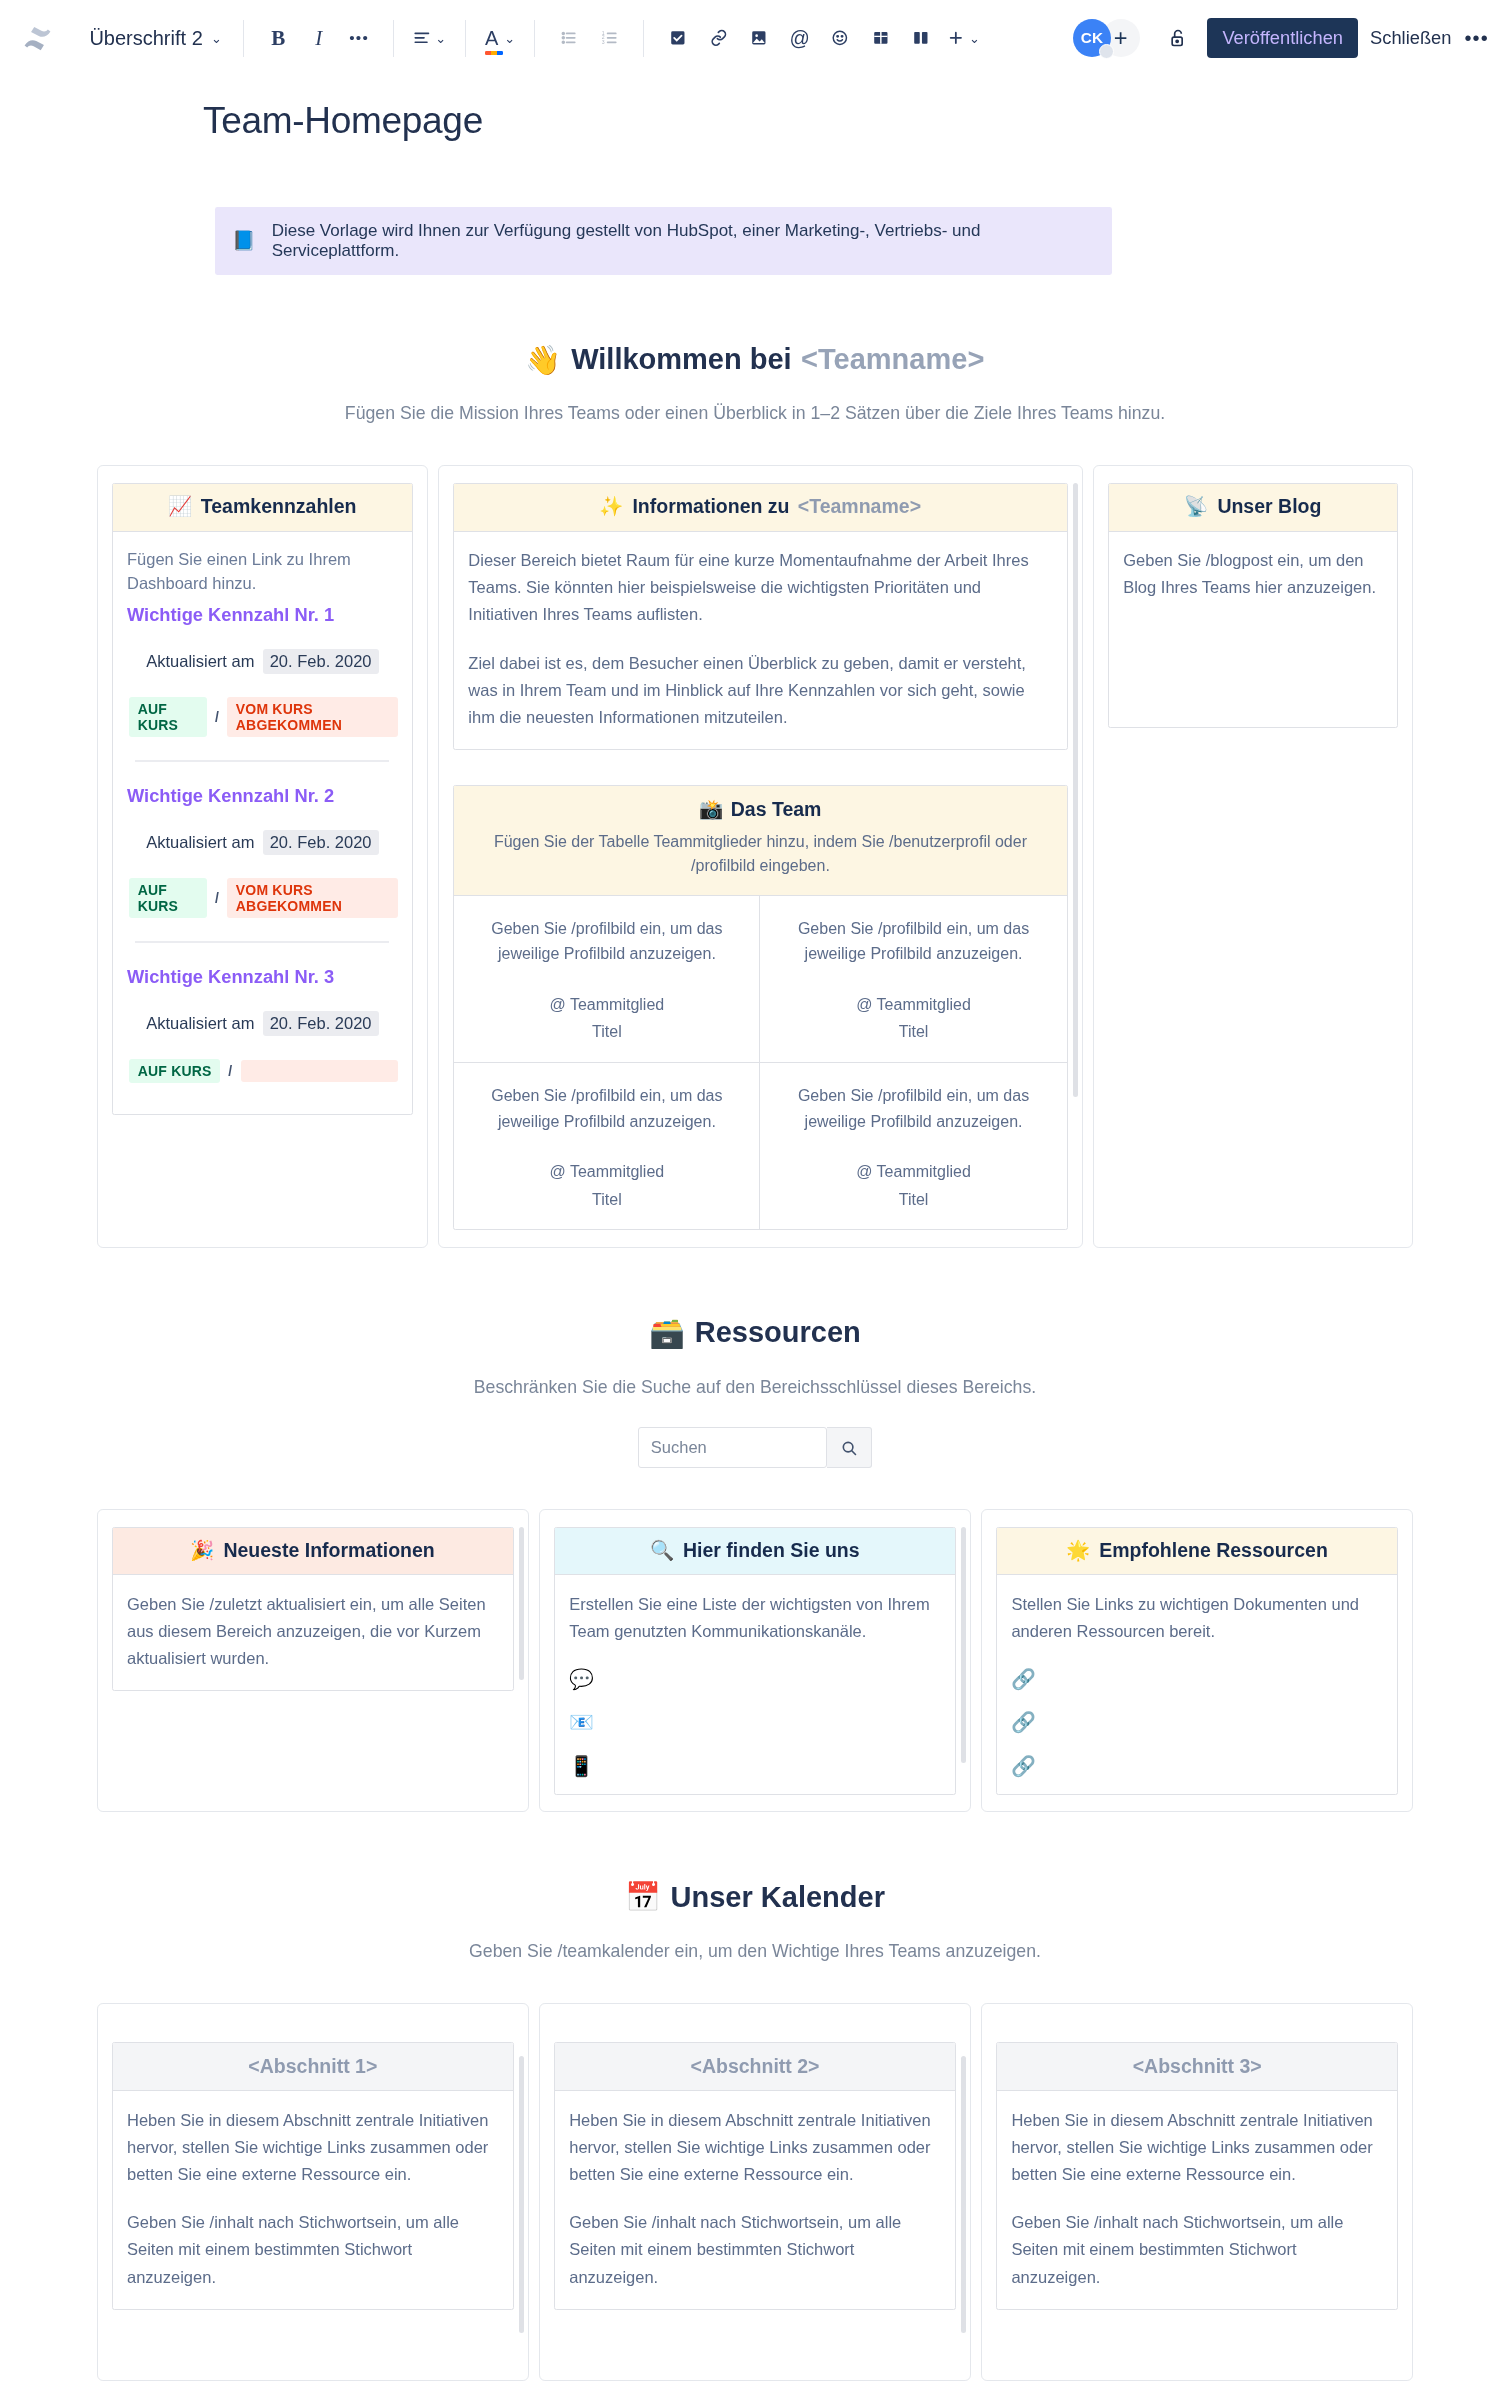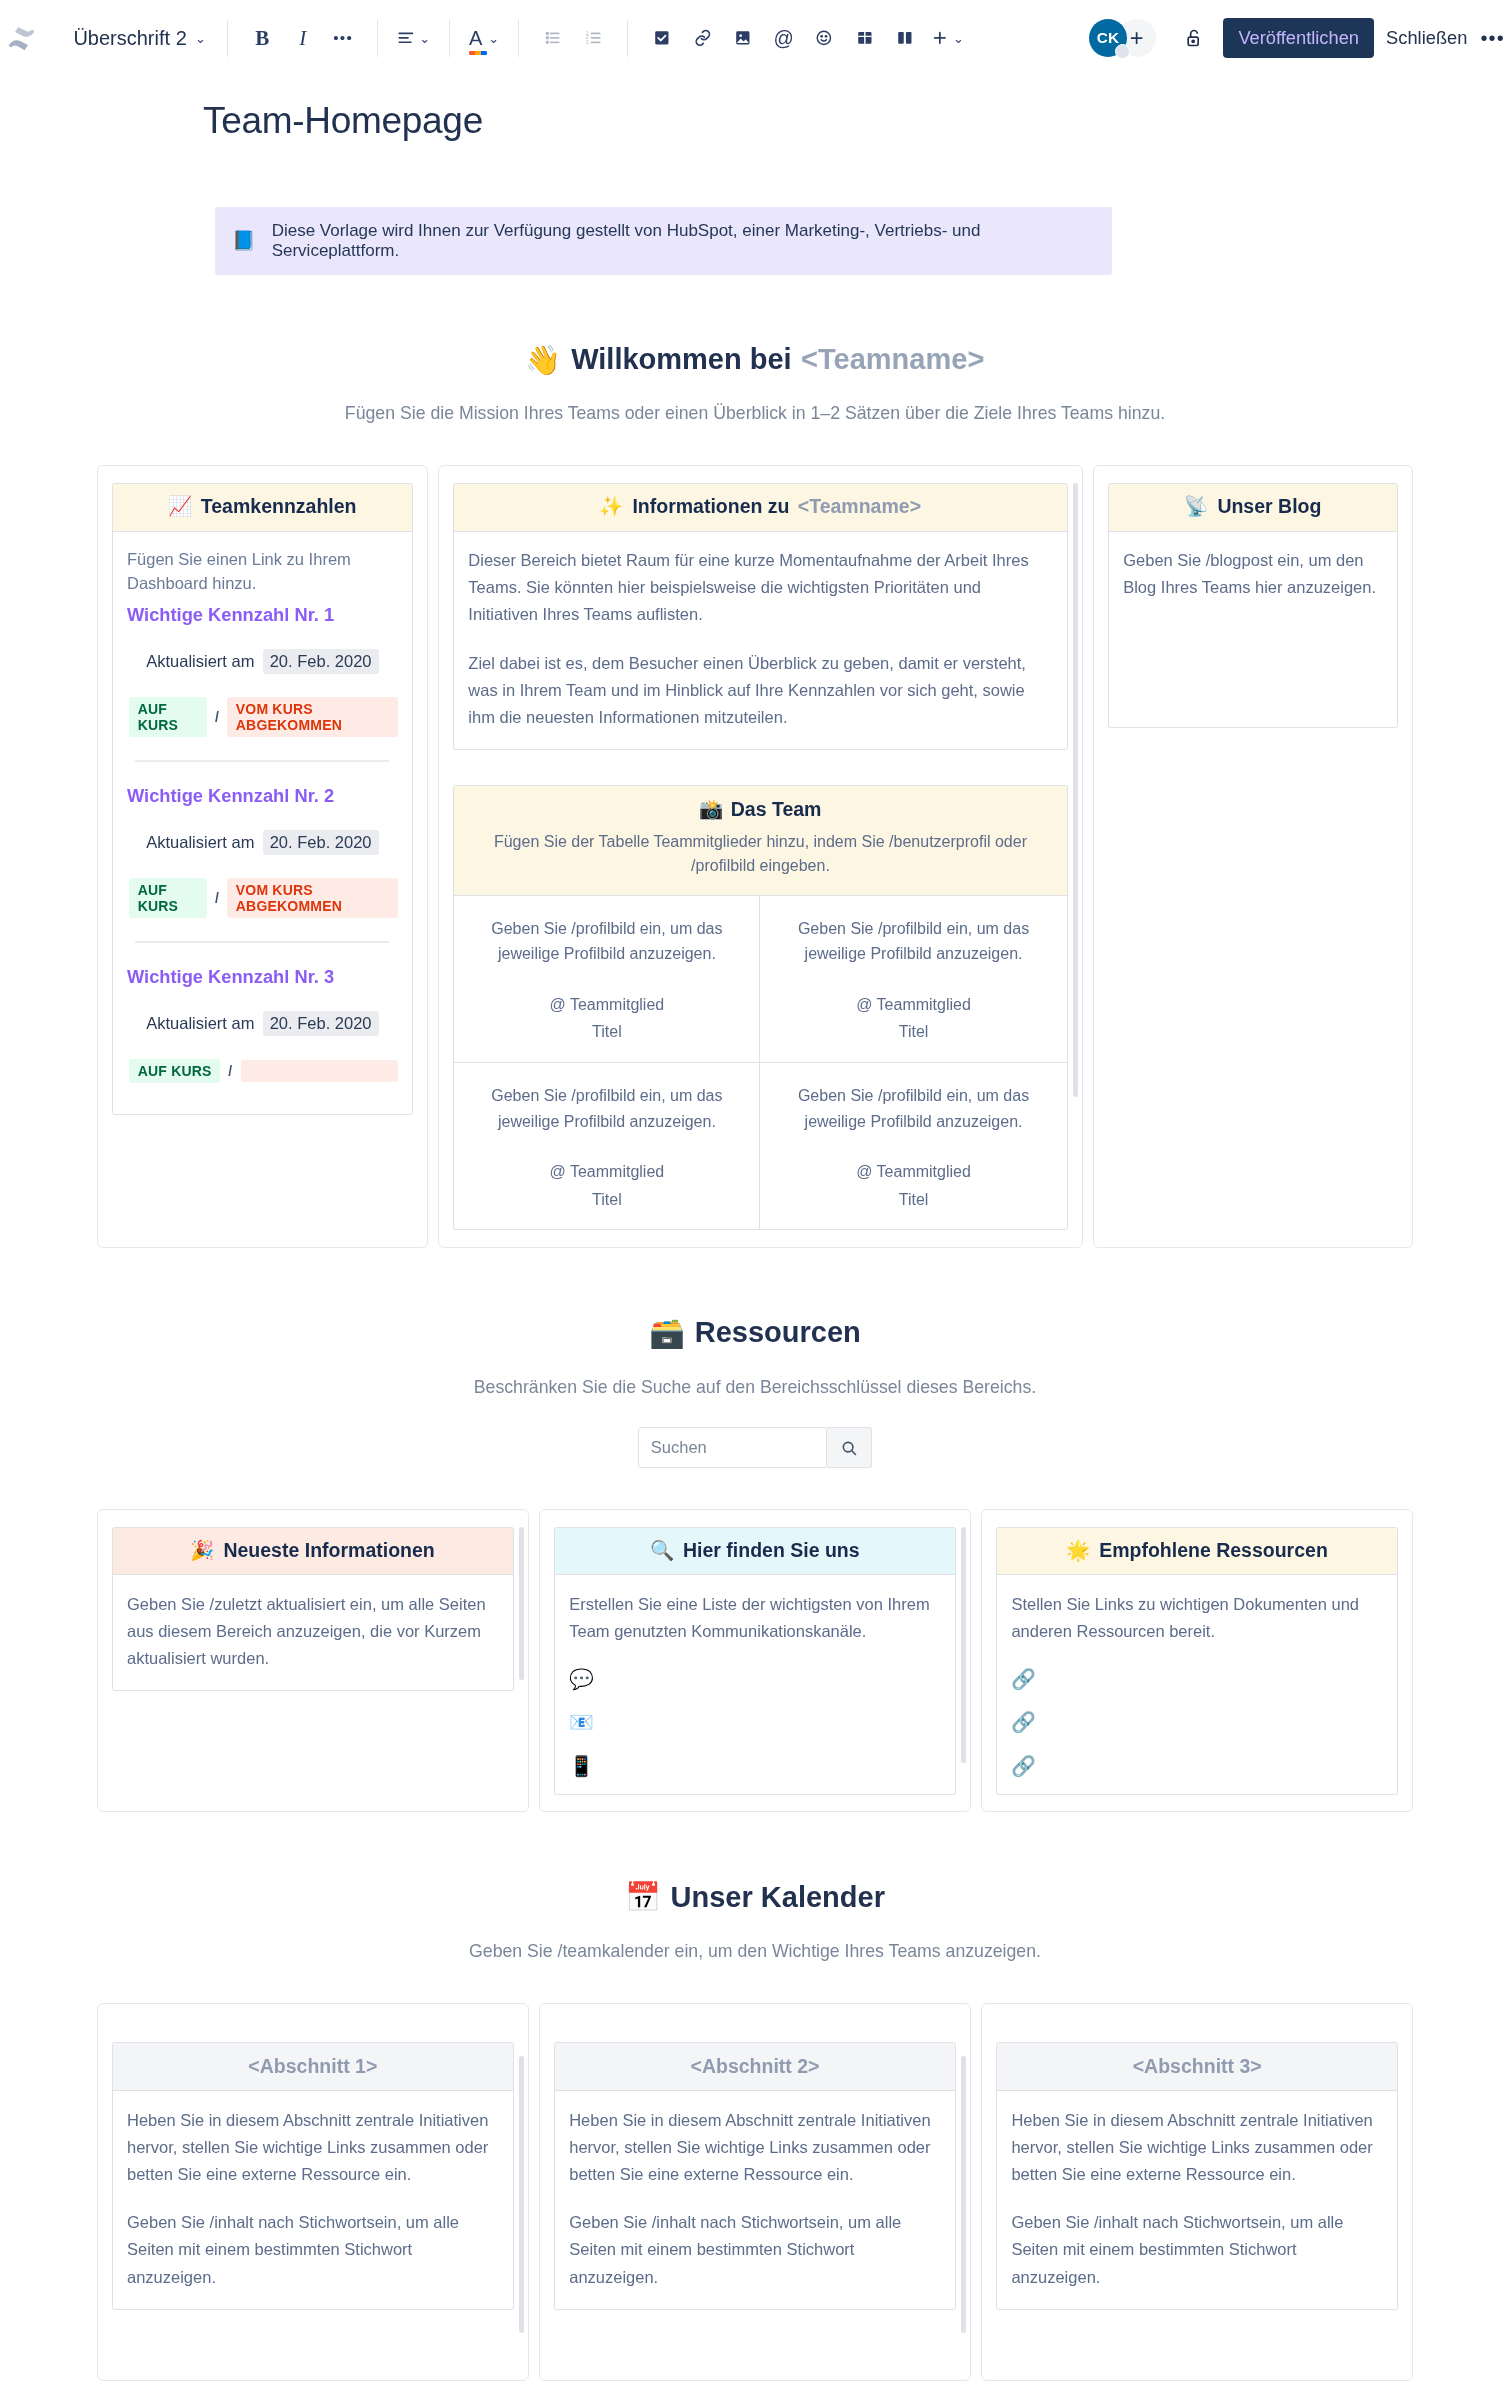--- a/index.html
+++ b/index.html
@@ -9,21 +9,21 @@
     font-family: "Liberation Sans", sans-serif;
     color: #253858;
   }
   body { width: 1510px; min-height: 2401px; }
 
   
   .toolbar {
     height: 76px;
     display: flex;
     align-items: center;
-    padding: 0 5px;
+    padding: 0 21px;
     background: #ffffff;
     position: relative;
   }
   .tb-logo {
     width: 33px; height: 33px;
     margin-right: 29.5px;
     display: flex; align-items: center; justify-content: center;
   }
   .tb-sel {
     display: flex; align-items: center; gap: 8.3px;
@@ -40,21 +40,21 @@
   }
   .tb-btn.bold { font-weight: 700; font-family: "Liberation Serif", serif; font-size: 21px;}
   .tb-btn.ital { font-style: italic; font-family: "Liberation Serif", serif; font-size: 21px;}
   .chev { font-size: 13px; color: #2c3e63; }
   .tb-right {
     margin-left: auto; display: flex; align-items: center; gap: 0px;
   }
   .avatar-wrap { position: relative; display:flex; align-items:center; }
   .avatar {
     width: 38px; height: 38px; border-radius: 50%;
-    background: #0369a1; color: #fff;
+    background: #3b82f6; color: #fff;
     display: flex; align-items: center; justify-content: center;
     font-size: 15.3px; font-weight: 700; letter-spacing: 0.3px;
     position: relative; z-index: 2;
   }
   .avatar-badge{
     position:absolute; left:26px; bottom:-2.4px; width:15.3px;height:15.3px;border-radius:50%;
     background:#dfe4ec; border:1.8px solid #fff; z-index:3;
     display:flex;align-items:center;justify-content:center;font-size:7.7px;color:#5b6b86;
   }
   .avatar-add {

